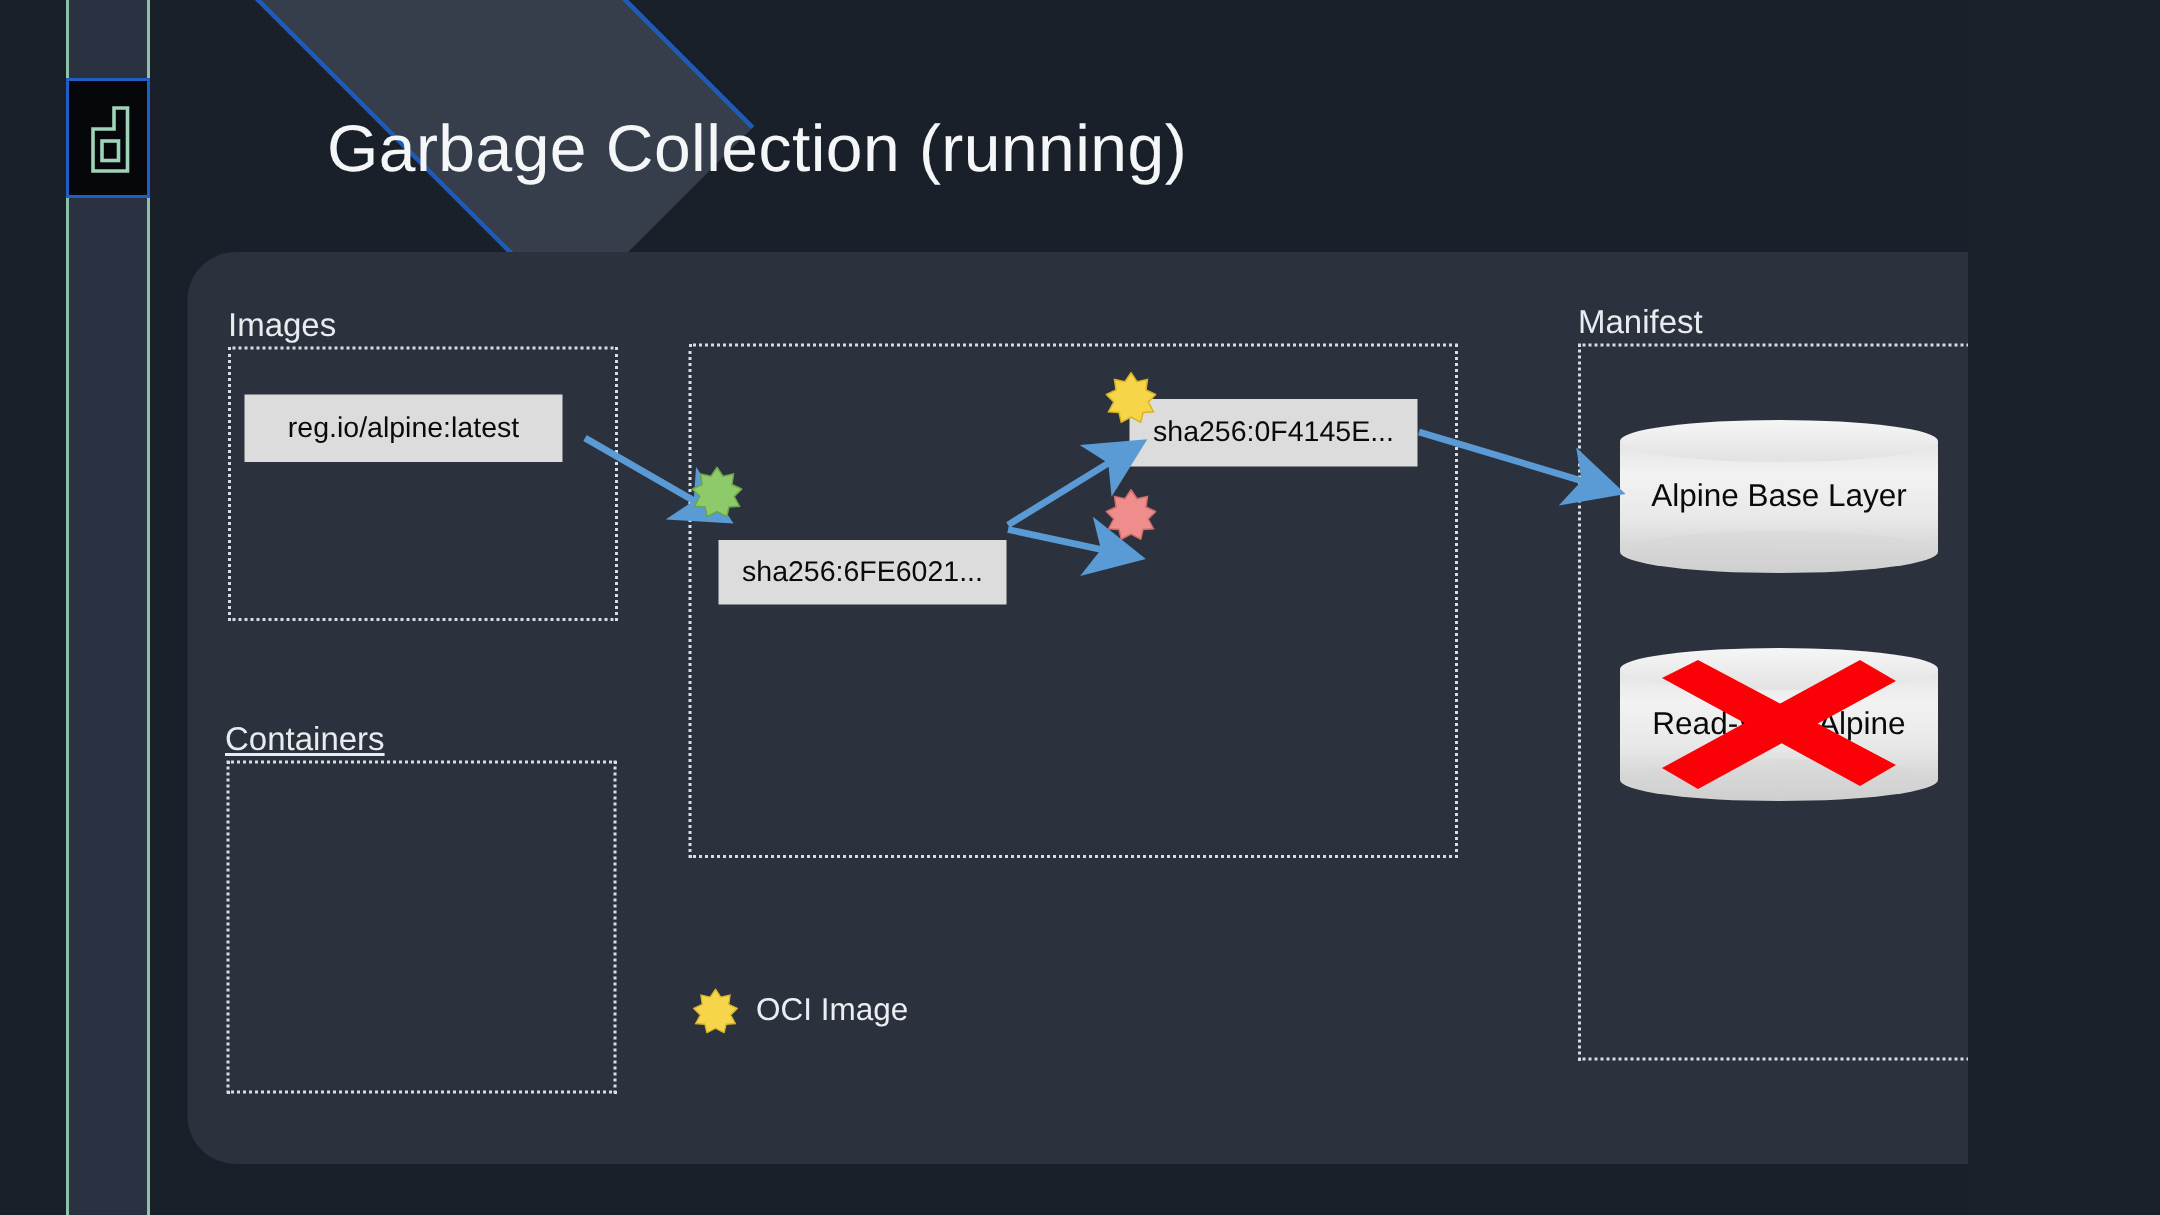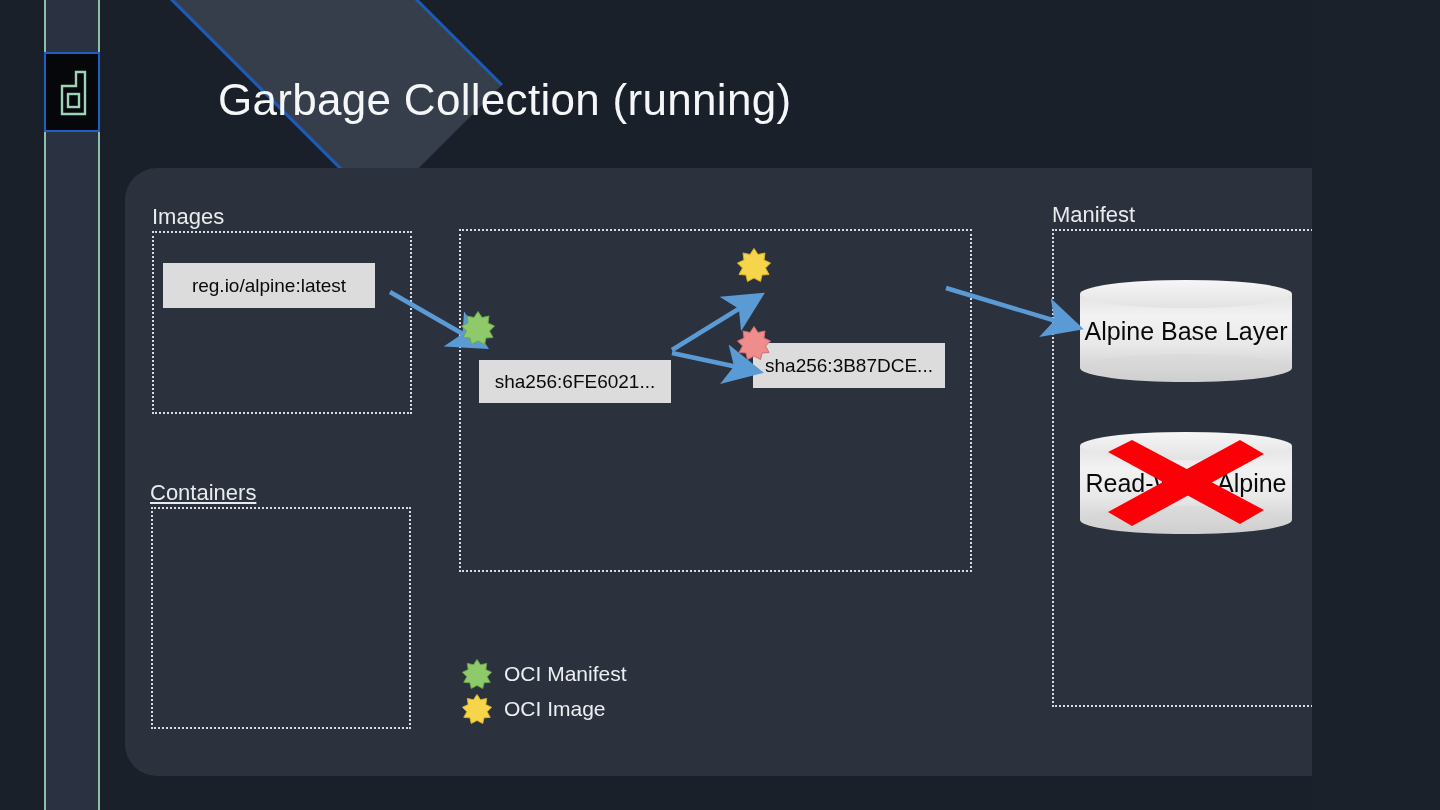--- a/index.html
+++ b/index.html
@@ -155,21 +155,21 @@
     background: linear-gradient(to bottom, #dcdcdc, #cfcfcf);
   }
   .cyl-label {
     position: absolute;
     left: 0; top: 0;
     width: 212px;
     height: 102px;
     display: flex;
     align-items: center;
     justify-content: center;
-    font-size: 25px;
+    font-size: 21px;
     color: #0a0a0a;
     white-space: nowrap;
     z-index: 3;
   }
   .xmark {
     position: absolute;
     left: 0; top: 0;
     width: 212px;
     height: 102px;
     z-index: 5;
@@ -233,25 +233,25 @@
   <div class="zone-title" style="left:150px; top:480px; width:260px;text-decoration:underline;">Containers</div>
   <div class="dotted" style="left:151px; top:507px; width:260px; height:222px;"></div>
 
   <div class="dotted" style="left:459px; top:229px; width:513px; height:343px;"></div>
 
   <div class="node" style="left:479px; top:330px; width:192px; height:43px;margin-top:30px;">sha256:6FE6021...</div>
   <svg class="star" style="left:461px; top:311px;" viewBox="0 0 34 34">
     <path d="M17 0.5 L21 6.5 L28 5 L27 12 L33.5 15 L28.5 20 L32 26.5 L25 27 L23.5 33.5 L17 30 L10.5 33.5 L9 27 L2 26.5 L5.5 20 L0.5 15 L7 12 L6 5 L13 6.5 Z" fill="#8ec96a" stroke="#6ba64b" stroke-width="1"></path>
   </svg>
 
+  <div class="node" style="left:753px; top:266px; width:192px; height:45px;">sha256:0F4145E...</div>
   <svg class="star" style="left:737px; top:248px;" viewBox="0 0 34 34">
     <path d="M17 0.5 L21 6.5 L28 5 L27 12 L33.5 15 L28.5 20 L32 26.5 L25 27 L23.5 33.5 L17 30 L10.5 33.5 L9 27 L2 26.5 L5.5 20 L0.5 15 L7 12 L6 5 L13 6.5 Z" fill="#f7d54a" stroke="#d8b424" stroke-width="1"></path>
   </svg>
 
-  <div class="node" style="left:753px; top:343px; width:192px; height:45px;">sha256:3B87DCE...</div>
   <svg class="star" style="left:737px; top:326px;" viewBox="0 0 34 34">
     <path d="M17 0.5 L21 6.5 L28 5 L27 12 L33.5 15 L28.5 20 L32 26.5 L25 27 L23.5 33.5 L17 30 L10.5 33.5 L9 27 L2 26.5 L5.5 20 L0.5 15 L7 12 L6 5 L13 6.5 Z" fill="#ef8d8d" stroke="#cf6d6d" stroke-width="1"></path>
   </svg>
 
   <div class="zone-title" style="left:1052px; top:202px; width:268px;">Manifest</div>
   <div class="dotted" style="left:1052px; top:229px; width:268px; height:478px;"></div>
 
   <div class="cyl" style="left:1080px; top:280px;">
     <div class="cyl-body"></div>
     <div class="cyl-bottom"></div>
@@ -278,25 +278,19 @@
     </defs>
     <line x1="390" y1="292" x2="482" y2="345" stroke="#5b9bd5" stroke-width="4.5" marker-end="url(#ah)"></line>
     <line x1="672" y1="350" x2="758" y2="297" stroke="#5b9bd5" stroke-width="4.5" marker-end="url(#ah)"></line>
     <line x1="672" y1="353" x2="756" y2="371" stroke="#5b9bd5" stroke-width="4.5" marker-end="url(#ah)"></line>
     <line x1="946" y1="288" x2="1076" y2="327" stroke="#5b9bd5" stroke-width="4.5" marker-end="url(#ah)"></line>
   </svg>
 
   <div class="legend">
     <div class="legend-row">
       <svg class="legend-star" viewBox="0 0 34 34">
-        <path d="M17 0.5 L21 6.5 L28 5 L27 12 L33.5 15 L28.5 20 L32 26.5 L25 27 L23.5 33.5 L17 30 L10.5 33.5 L9 27 L2 26.5 L5.5 20 L0.5 15 L7 12 L6 5 L13 6.5 Z" fill="#8ec96a" stroke="#6ba64b" stroke-width="1"></path>
-      </svg>
-      <span class="legend-label">OCI Manifest</span>
-    </div>
-    <div class="legend-row">
-      <svg class="legend-star" viewBox="0 0 34 34">
         <path d="M17 0.5 L21 6.5 L28 5 L27 12 L33.5 15 L28.5 20 L32 26.5 L25 27 L23.5 33.5 L17 30 L10.5 33.5 L9 27 L2 26.5 L5.5 20 L0.5 15 L7 12 L6 5 L13 6.5 Z" fill="#f7d54a" stroke="#d8b424" stroke-width="1"></path>
       </svg>
       <span class="legend-label">OCI Image</span>
     </div>
   </div>
 
 </div>
 
 </body></html>

